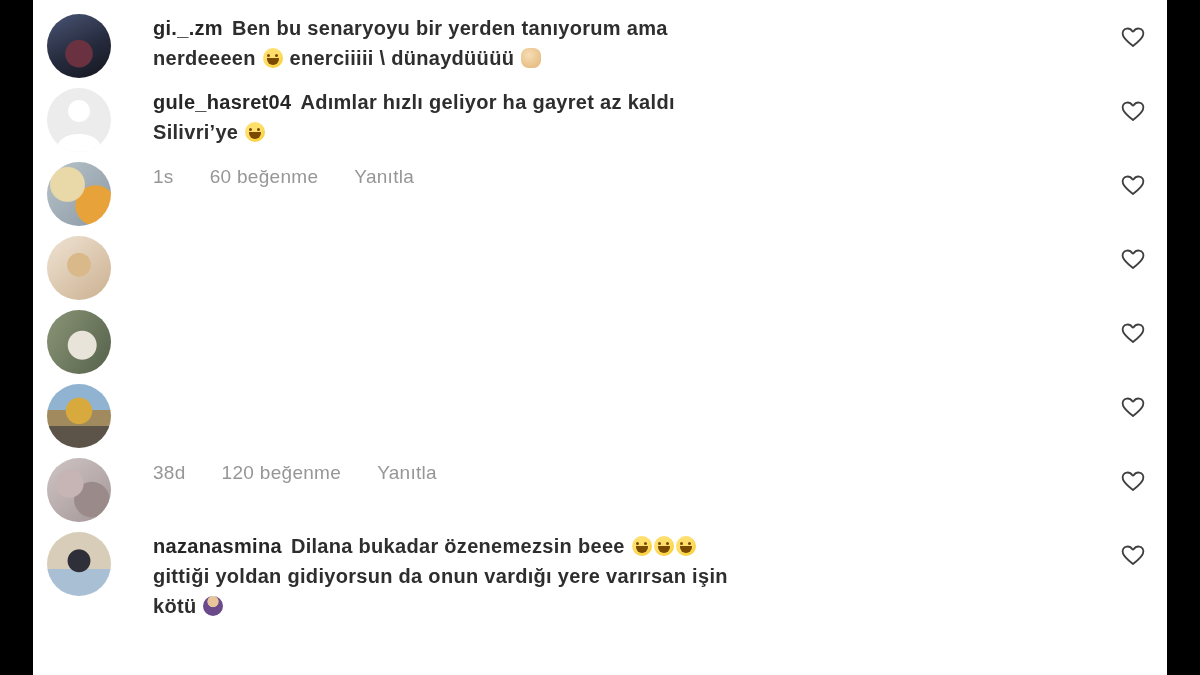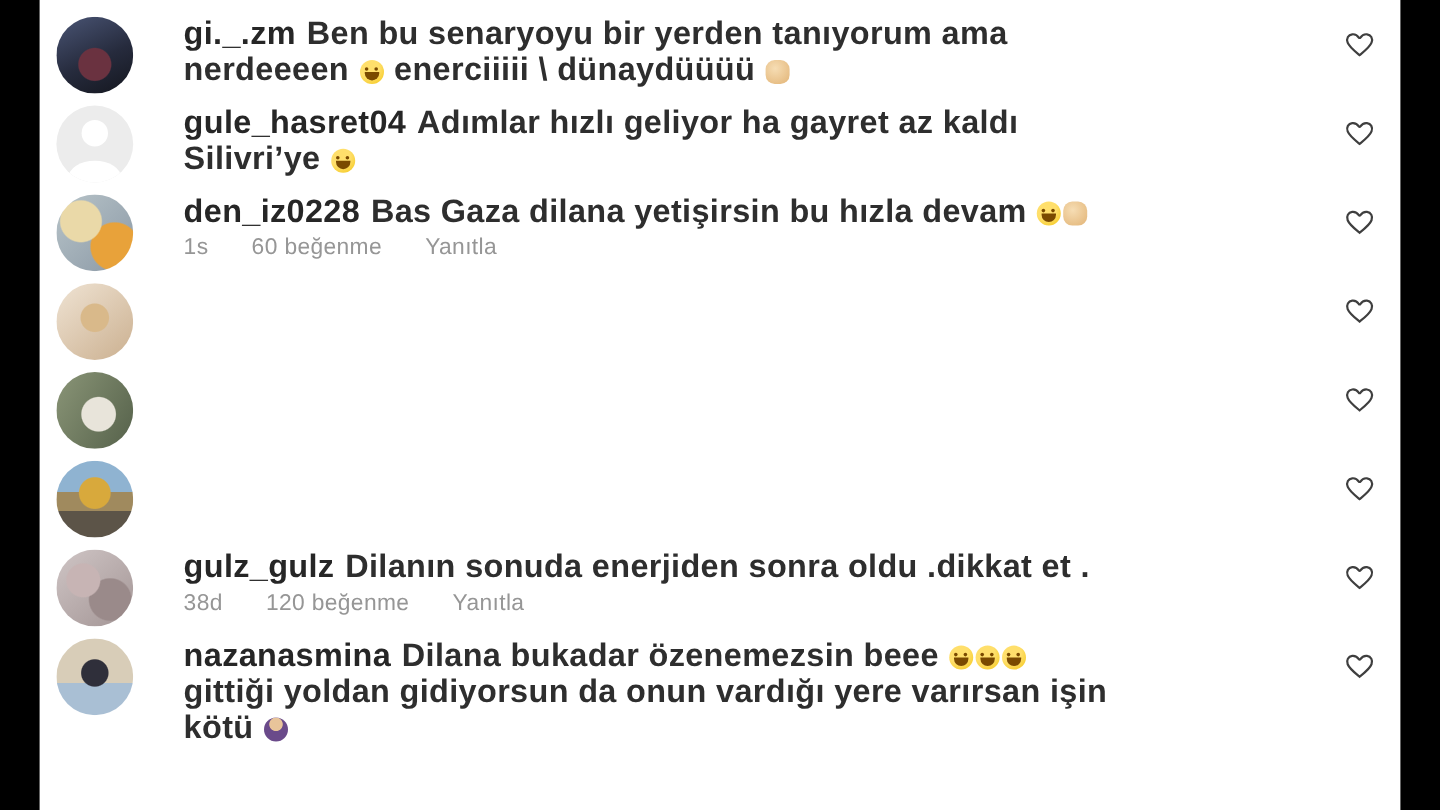--- a/index.html
+++ b/index.html
@@ -33,21 +33,21 @@
   .av3{background:radial-gradient(circle at 32% 35%,#ead9a8 0 28%,rgba(0,0,0,0) 30%),radial-gradient(circle at 76% 68%,#e8a23a 0 30%,rgba(0,0,0,0) 32%),linear-gradient(135deg,#b8c4c9,#8a98a5);}
   .av4{background:radial-gradient(circle at 50% 45%,#d9b98a 0 24%,rgba(0,0,0,0) 26%),linear-gradient(140deg,#efe3d3,#cbb090);}
   .av5{background:radial-gradient(circle at 55% 55%,#e8e4da 0 28%,rgba(0,0,0,0) 30%),linear-gradient(120deg,#8a9577,#55614a);}
   .av6{background:radial-gradient(circle at 50% 42%,#d8a93c 0 26%,rgba(0,0,0,0) 28%),linear-gradient(180deg,#8fb3d1 0 40%,#a08a5e 40% 66%,#5c5448 66% 100%);}
   .av7{background:radial-gradient(circle at 35% 40%,#c7b4b4 0 24%,rgba(0,0,0,0) 26%),radial-gradient(circle at 70% 65%,#9a8a8a 0 28%,rgba(0,0,0,0) 30%),linear-gradient(140deg,#cfc5c5,#a39595);}
   .av8{background:radial-gradient(circle at 50% 55%,#3a3440 0 22%,rgba(0,0,0,0) 24%),linear-gradient(180deg,#aac6dd 0 46%,#c2a87e 46% 100%);}
   .av9{background:radial-gradient(circle at 50% 45%,#2f2f3a 0 23%,rgba(0,0,0,0) 25%),linear-gradient(180deg,#d8cdb8 0 58%,#a9bfd4 58% 100%);}
 
   .comment-body{flex:1;min-width:0;padding-top:1px;}
   .comment-text{
-    font-size:27px;line-height:30px;font-weight:600;
+    font-size:20px;line-height:30px;font-weight:600;
     color:#2e2e2e;letter-spacing:.3px;
     max-width:905px;
   }
   .username{font-weight:700;color:#262626;margin-right:9px;cursor:pointer;}
   .verified-badge{display:none;vertical-align:-3px;margin:0 7px 0 1px;}
   .verified .verified-badge{display:inline-block;}
 
   .emoji{display:inline-block;width:20px;height:20px;border-radius:50%;
     vertical-align:-3px;position:relative;margin:0 1px;
     background:radial-gradient(circle at 38% 32%,#ffdf6b 45%,#f2c40f);}
@@ -95,23 +95,20 @@
     <button class="heart-btn">
       <svg width="28" height="24" viewBox="0 0 24 21">
           <path d="M12 19.2 C8.8 16.6 4.6 13.4 3.3 10.1 2.1 7.1 3.8 4.3 6.6 4 8.5 3.8 10.4 4.8 11.4 6.4 c.3 .4 .9 .4 1.2 0 1 -1.6 2.9 -2.6 4.8 -2.4 2.8 .3 4.5 3.1 3.3 6.1 C19.4 13.4 15.2 16.6 12 19.2 Z" fill="none" stroke="#3f3f3f" stroke-width="1.6"></path>
         </svg>
     </button>
   </div>
 
   <div class="comment-row">
     <div class="avatar av3"></div>
     <div class="comment-body">
-      <div class="comment-text">
-        <span class="username">den_iz0228</span><span class="segments">Bas Gaza dilana yetişirsin bu hızla devam <span class="emoji face" aria-label="😂" title="😂"></span><span class="emoji hand" aria-label="👏" title="👏"></span></span>
-      </div>
       <div class="meta-line" style="display: flex;">
         <span class="meta-time">1s</span>
         <span class="meta-likes">60 beğenme</span>
         <span class="meta-reply">Yanıtla</span>
       </div>
     </div>
     <button class="heart-btn">
       <svg width="28" height="24" viewBox="0 0 24 21">
           <path d="M12 19.2 C8.8 16.6 4.6 13.4 3.3 10.1 2.1 7.1 3.8 4.3 6.6 4 8.5 3.8 10.4 4.8 11.4 6.4 c.3 .4 .9 .4 1.2 0 1 -1.6 2.9 -2.6 4.8 -2.4 2.8 .3 4.5 3.1 3.3 6.1 C19.4 13.4 15.2 16.6 12 19.2 Z" fill="none" stroke="#3f3f3f" stroke-width="1.6"></path>
         </svg>
@@ -141,23 +138,20 @@
     <button class="heart-btn">
       <svg width="28" height="24" viewBox="0 0 24 21">
           <path d="M12 19.2 C8.8 16.6 4.6 13.4 3.3 10.1 2.1 7.1 3.8 4.3 6.6 4 8.5 3.8 10.4 4.8 11.4 6.4 c.3 .4 .9 .4 1.2 0 1 -1.6 2.9 -2.6 4.8 -2.4 2.8 .3 4.5 3.1 3.3 6.1 C19.4 13.4 15.2 16.6 12 19.2 Z" fill="none" stroke="#3f3f3f" stroke-width="1.6"></path>
         </svg>
     </button>
   </div>
 
   <div class="comment-row">
     <div class="avatar av7"></div>
     <div class="comment-body">
-      <div class="comment-text">
-        <span class="username">gulz_gulz</span><span class="segments">Dilanın sonuda enerjiden sonra oldu .dikkat et .</span>
-      </div>
       <div class="meta-line" style="display: flex;">
         <span class="meta-time">38d</span>
         <span class="meta-likes">120 beğenme</span>
         <span class="meta-reply">Yanıtla</span>
       </div>
     </div>
     <button class="heart-btn">
       <svg width="28" height="24" viewBox="0 0 24 21">
           <path d="M12 19.2 C8.8 16.6 4.6 13.4 3.3 10.1 2.1 7.1 3.8 4.3 6.6 4 8.5 3.8 10.4 4.8 11.4 6.4 c.3 .4 .9 .4 1.2 0 1 -1.6 2.9 -2.6 4.8 -2.4 2.8 .3 4.5 3.1 3.3 6.1 C19.4 13.4 15.2 16.6 12 19.2 Z" fill="none" stroke="#3f3f3f" stroke-width="1.6"></path>
         </svg>

